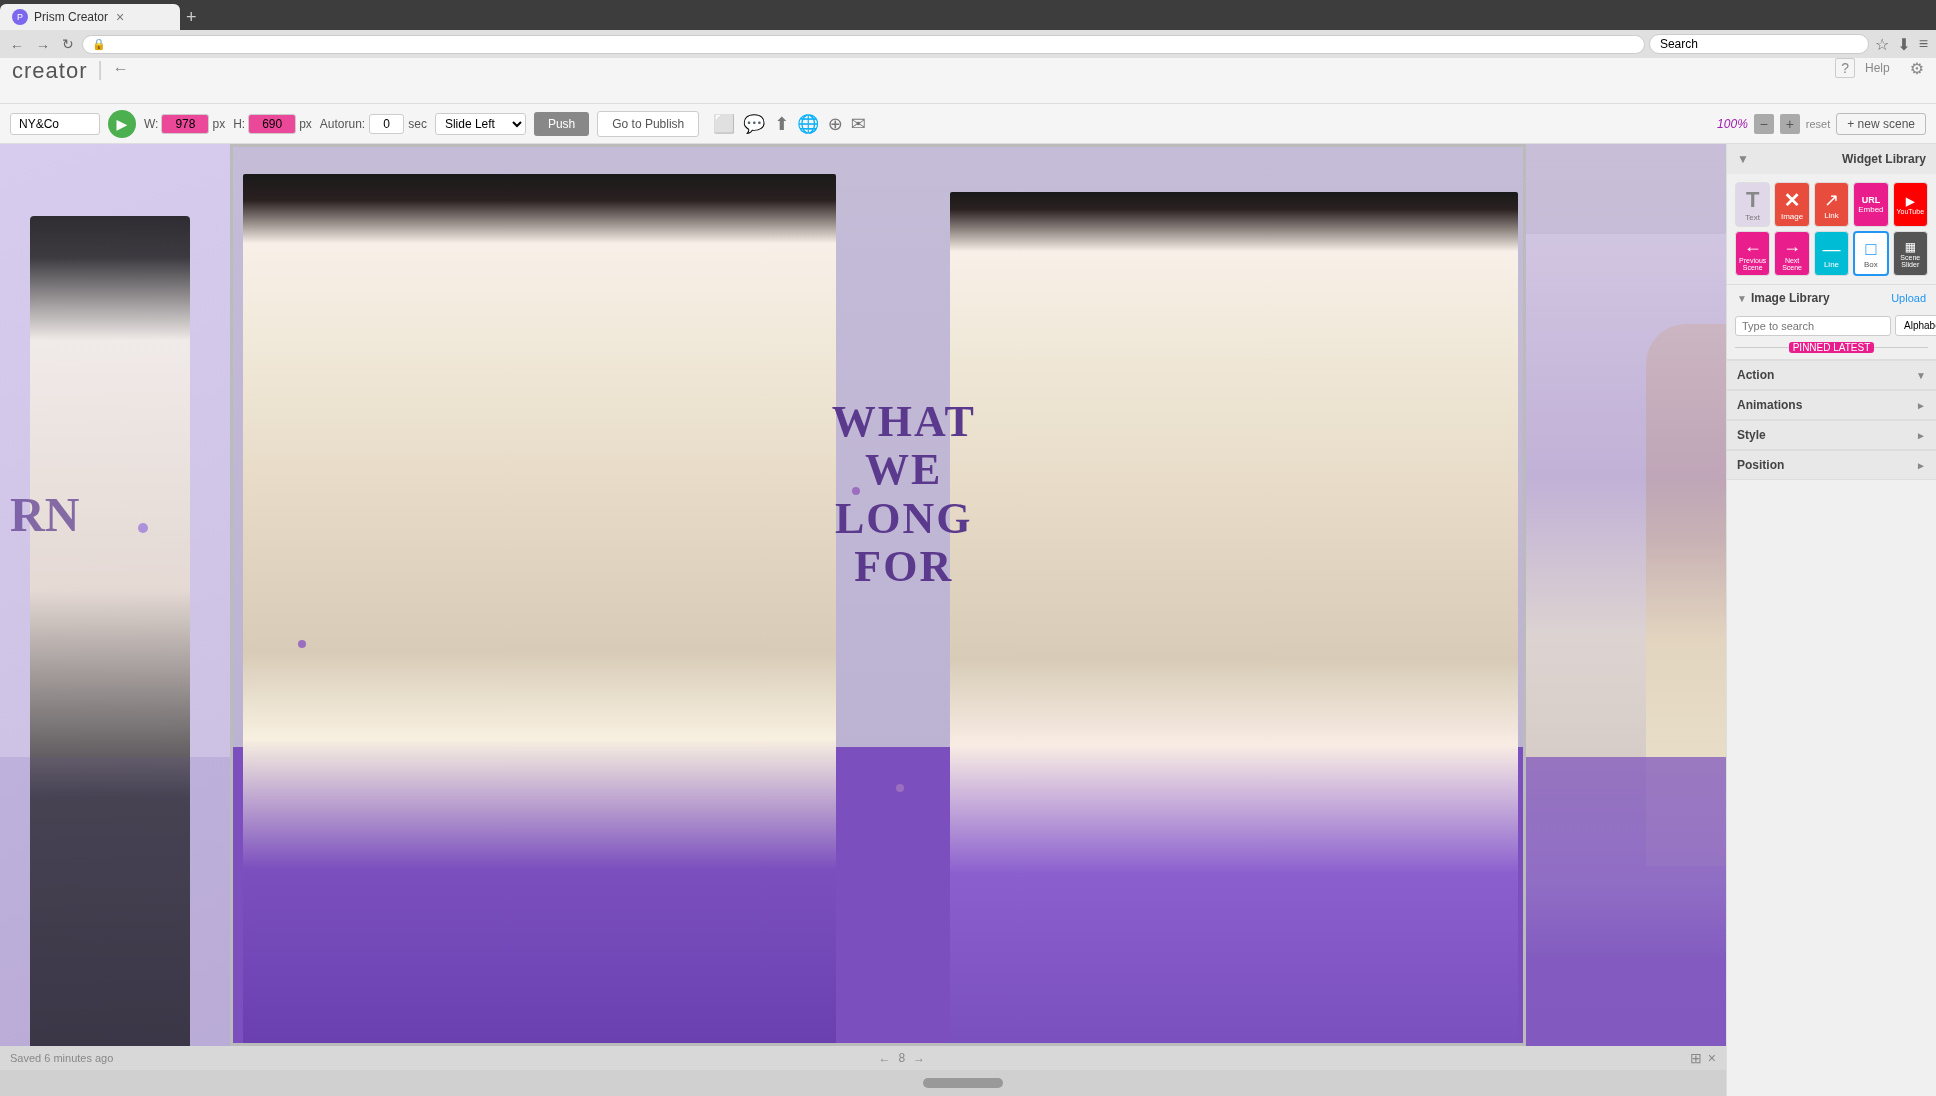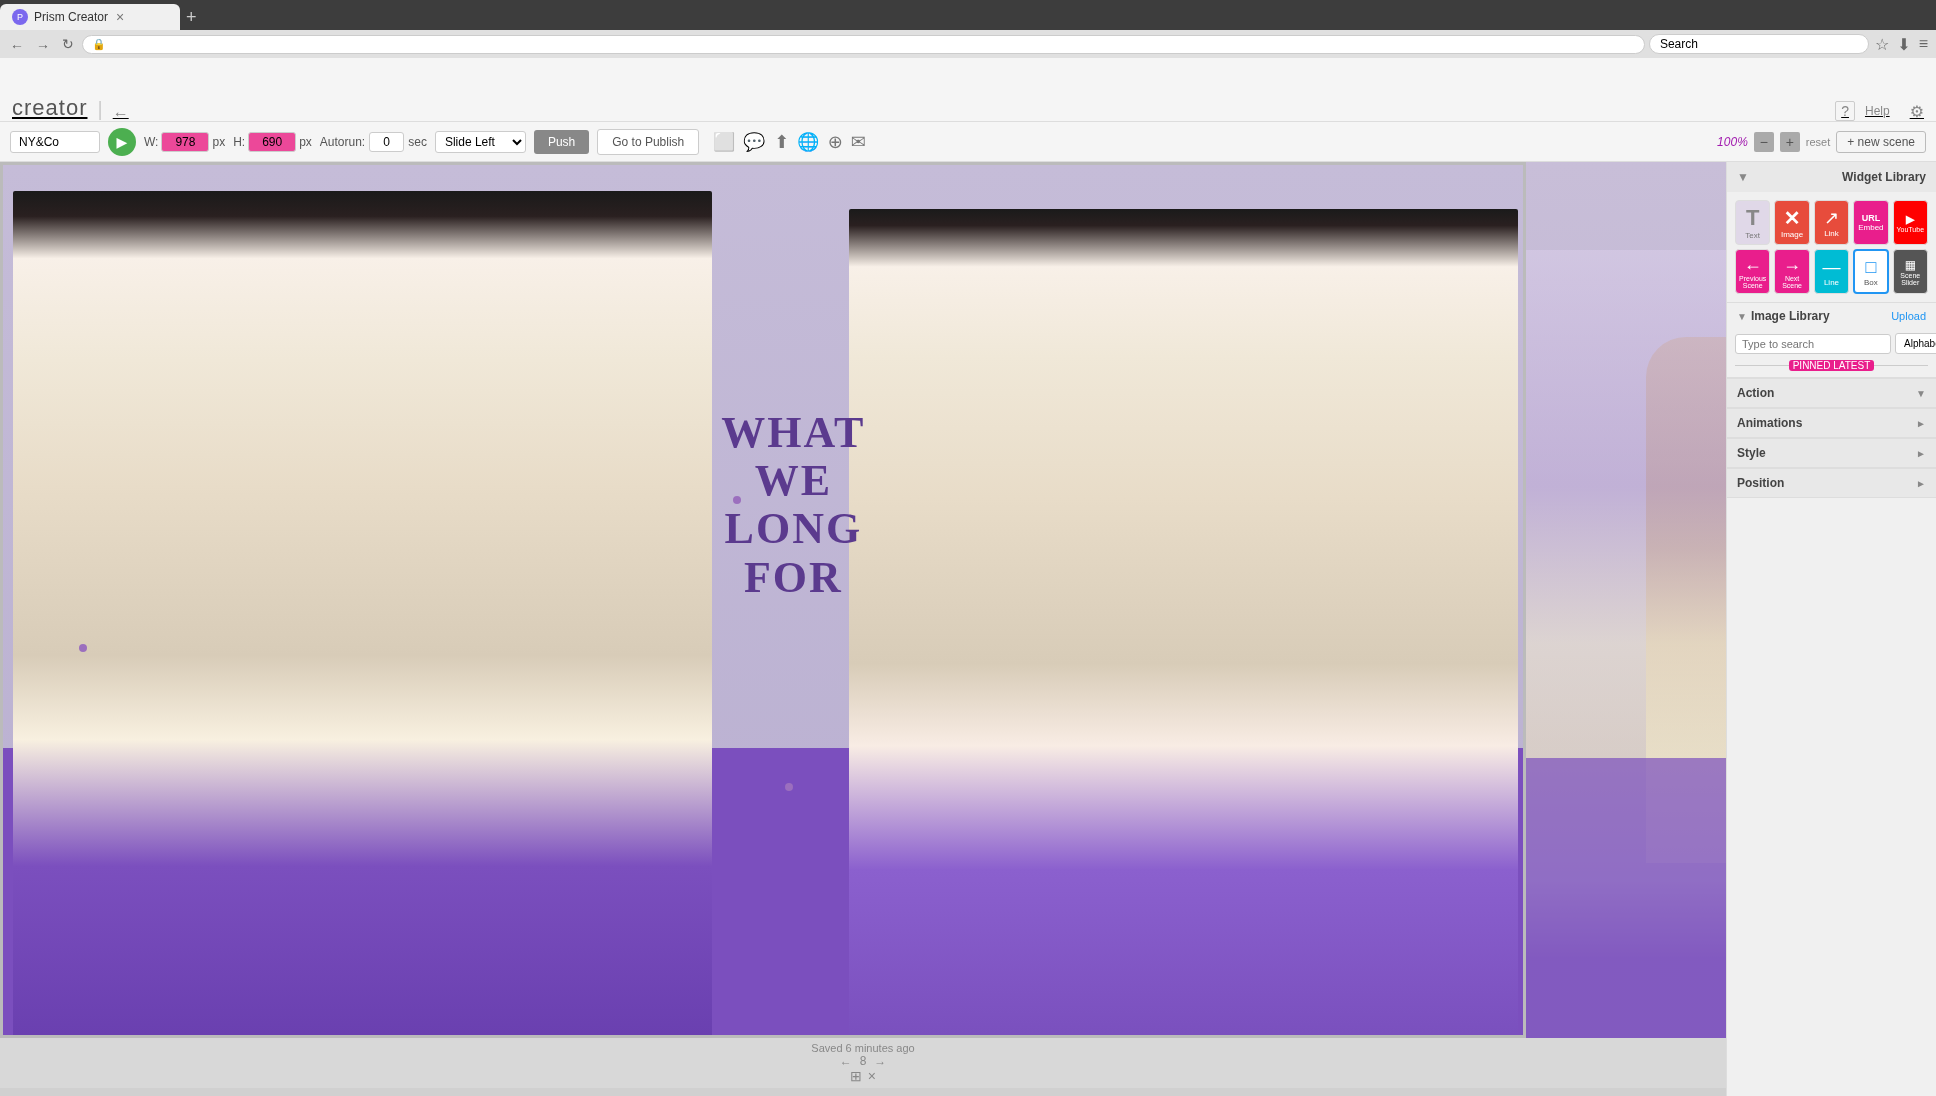--- a/index.html
+++ b/index.html
@@ -16,21 +16,21 @@
     .nav-btn { background: none; border: none; color: #666; cursor: pointer; padding: 2px 4px; font-size: 14px; }
     .nav-btn:disabled { color: #bbb; }
     .url-bar { flex: 1; background: white; border: 1px solid #ccc; border-radius: 12px; padding: 2px 10px; font-size: 12px; color: #333; display: flex; align-items: center; }
     .url-lock { margin-right: 4px; color: #666; font-size: 11px; }
     .url-text { flex: 1; color: #333; font-size: 11px; }
     .nav-icons { display: flex; gap: 4px; color: #666; font-size: 16px; }
     .nav-icon { cursor: pointer; padding: 2px; }
     .search-bar-nav { background: white; border: 1px solid #ccc; border-radius: 12px; padding: 2px 10px; font-size: 12px; width: 220px; }
 
     
-    .app-header { background: #f5f5f5; border-bottom: 1px solid #ddd; height: 64px; display: flex; align-items: flex-end; padding: 0 12px; text-decoration: underline; }
+    .app-header { background: #f5f5f5; border-bottom: 1px solid #ddd; height: 46px; display: flex; align-items: flex-start; padding: 0 12px; }
     .creator-logo { font-size: 22px; font-weight: 300; color: #555; letter-spacing: 1px; }
     .header-divider { color: #ccc; margin: 0 10px; font-size: 20px; }
     .back-btn { color: #888; font-size: 16px; cursor: pointer; }
     .settings-btn { color: #888; font-size: 16px; cursor: pointer; margin-left: 10px; }
     .question-btn { color: #888; font-size: 14px; cursor: pointer; border: 1px solid #ccc; padding: 1px 5px; border-radius: 2px; }
 
     
     .toolbar { background: #f5f5f5; border-bottom: 1px solid #ddd; height: 40px; display: flex; align-items: center; padding: 0 10px; gap: 8px; }
     .scene-name-input { border: 1px solid #ccc; border-radius: 3px; padding: 3px 8px; font-size: 12px; width: 90px; background: white; }
     .play-btn { background: #4CAF50; border: none; border-radius: 50%; width: 28px; height: 28px; color: white; cursor: pointer; display: flex; align-items: center; justify-content: center; font-size: 14px; }
@@ -199,20 +199,31 @@
     <button class="new-scene-btn">+ new scene</button>
   </div>
 </div>
 
 <div class="main-layout">
 
   <div class="canvas-area">
 
     <div class="scene-strip">
 
+      <div class="scene-prev">
+        <div class="prev-scene-bg">
+
+          <div style="position:absolute; bottom:0; left:0; right:0; height:100%; background: linear-gradient(160deg, #d8ccee 0%, #c8bce0 100%);"></div>
+          <div style="position:absolute; bottom:0; left:30px; width:160px; height:92%; background: linear-gradient(180deg, #111 0%, #222 5%, #f5f0e8 15%, #e8ddd0 45%, #2a2a2a 70%, #1a1a1a 100%); border-radius:4px 4px 0 0; opacity:0.85;"></div>
+          <div style="position:absolute; bottom:0; left:0; right:0; height:32%; background: rgba(100,80,160,0.15);"></div>
+
+          <div style="position:absolute; left:10px; top:38%; font-size:48px; font-weight:900; color:#5B3A8E; opacity:0.7; font-family:Georgia,serif;">RN</div>
+          <div class="scene-dot" style="top:42%; left:60%;"></div>
+        </div>
+      </div>
 
       <div class="scene-main">
         <div class="main-scene-bg">
 
           <div style="position:absolute; inset:0; background: linear-gradient(180deg, #c5bcd8 0%, #b8aed0 100%);"></div>
 
           <div style="position:absolute; bottom:0; left:0; right:0; height:33%; background:#7B4FBE;"></div>
 
           <div style="position:absolute; bottom:0; left:10px; width:46%; height:97%; overflow:hidden; border-radius:2px 2px 0 0;">
             <div style="width:100%; height:100%; background: linear-gradient(180deg, #1a1a1a 0%, #2a2020 3%, #f8f0e8 8%, #f0e8d8 20%, #e8dcc8 35%, #d8ccb8 55%, #f8f0e0 65%, #7B4FBE 80%, #6a40b0 100%);"></div>
@@ -240,21 +251,21 @@
           <div style="position:absolute; inset:0; background: linear-gradient(180deg, #c8bed8 0%, #b8aece 100%);"></div>
 
           <div style="position:absolute; right:0; bottom:20%; width:80px; height:60%; background: linear-gradient(180deg, #c8a080 0%, #b89070 40%, #f0e8d0 80%); border-radius:40px 0 0 0; opacity:0.8;"></div>
 
           <div style="position:absolute; right:0; bottom:0; width:100%; height:90%; background: linear-gradient(180deg, #d8cce8 0%, #c0acd8 30%, #f0e8d0 50%, #e8ddc0 65%, #c8bcd8 80%, #7B4FBE 90%); opacity:0.6;"></div>
           <div style="position:absolute; bottom:0; left:0; right:0; height:32%; background:#7B4FBE; opacity:0.7;"></div>
         </div>
       </div>
     </div>
 
-    <div style="background:#d8d8d8; padding:4px 10px; display:flex; align-items:center; justify-content:space-between;flex-direction:column;">
+    <div style="background:#d8d8d8; padding:4px 10px; display:flex; align-items:center; justify-content:space-between;">
       <div style="font-size:11px; color:#888;">Saved 6 minutes ago</div>
       <div style="display:flex; align-items:center; gap:8px;">
         <span style="font-size:12px; color:#888; cursor:pointer;">←</span>
         <span style="font-size:12px; color:#888;">8</span>
         <span style="font-size:12px; color:#888; cursor:pointer;">→</span>
       </div>
       <div style="display:flex; align-items:center; gap:6px;">
         <span style="font-size:14px; color:#888; cursor:pointer;">⊞</span>
         <span style="font-size:14px; color:#888; cursor:pointer;">×</span>
       </div>

